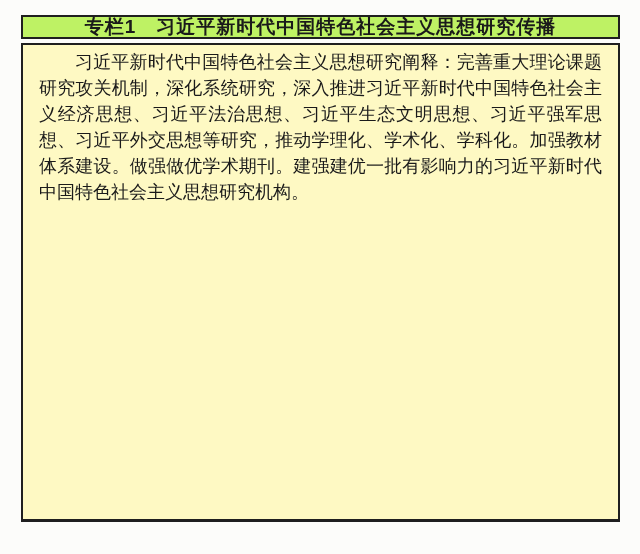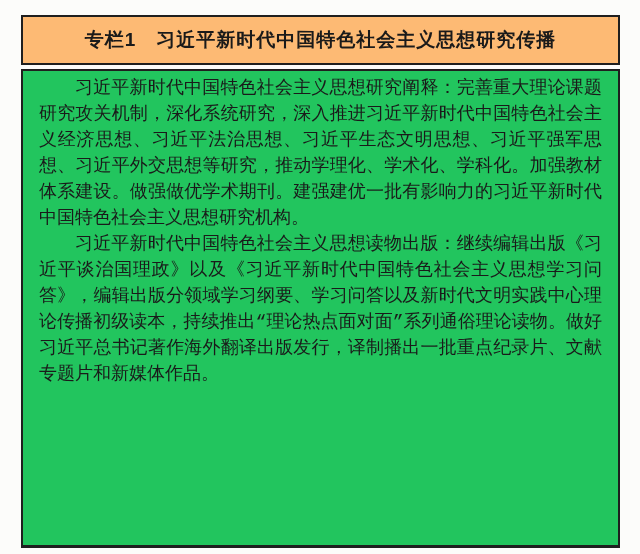--- a/index.html
+++ b/index.html
@@ -17,58 +17,56 @@
   }
   .panel {
     position: absolute;
     left: 21px;
     top: 15px;
     width: 599px;
   }
   .panel-title-box {
     box-sizing: border-box;
     border: 2px solid #1f1f1f;
-    height: 50px;
+    height: 24px;
     display: flex;
     align-items: center;
     justify-content: center;
-    background: #fdba74;
+    background: #bef264;
   }
   .panel-title-box span {
     font-family: "Liberation Sans", "DejaVu Sans", sans-serif;
     font-weight: bold;
     font-size: 19px;
     letter-spacing: 1px;
     white-space: nowrap;
   }
   .panel-body {
     box-sizing: border-box;
     margin-top: 4px;
     border: 2px solid #1f1f1f;
     border-bottom-width: 3px;
     height: 479px;
     padding: 4px 16px 20px 16px;
-    background: #22c55e;
+    background: #fef9c3;
     font-size: 18px;
     line-height: 26px;
     text-align: justify;
     text-justify: inter-character;
     overflow: hidden;
-    font-family: Liberation Mono, monospace;
   }
   .panel-body p {
     margin: 0;
     text-indent: 2em;
     word-break: break-all;
   }
 </style>
 </head>
 <body>
 
 <div class="panel">
   <div class="panel-title-box">
     <span>专栏1　习近平新时代中国特色社会主义思想研究传播</span>
   </div>
   <div class="panel-body">
       <p>习近平新时代中国特色社会主义思想研究阐释：完善重大理论课题研究攻关机制，深化系统研究，深入推进习近平新时代中国特色社会主义经济思想、习近平法治思想、习近平生态文明思想、习近平强军思想、习近平外交思想等研究，推动学理化、学术化、学科化。加强教材体系建设。做强做优学术期刊。建强建优一批有影响力的习近平新时代中国特色社会主义思想研究机构。</p>
-      <p>习近平新时代中国特色社会主义思想读物出版：继续编辑出版《习近平谈治国理政》以及《习近平新时代中国特色社会主义思想学习问答》，编辑出版分领域学习纲要、学习问答以及新时代文明实践中心理论传播初级读本，持续推出“理论热点面对面”系列通俗理论读物。做好习近平总书记著作海外翻译出版发行，译制播出一批重点纪录片、文献专题片和新媒体作品。</p>
     </div>
 </div>
 
 </body></html>

